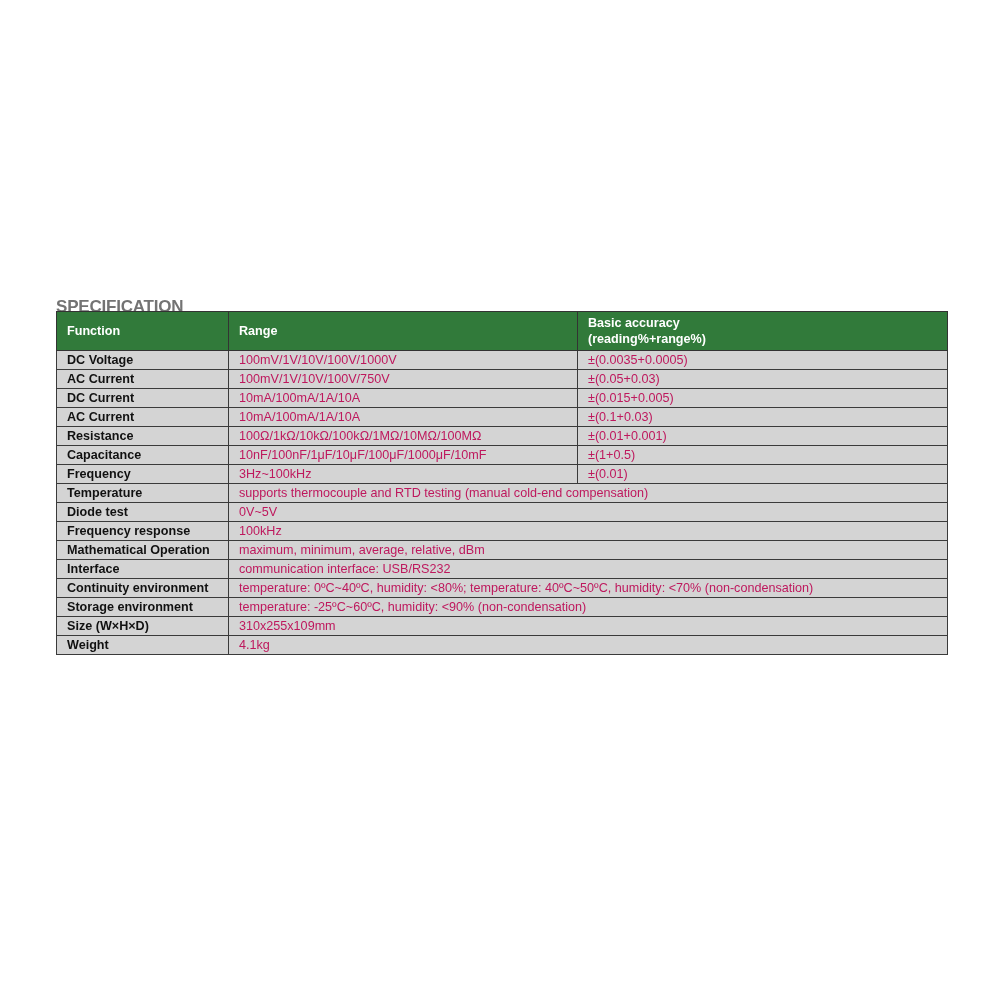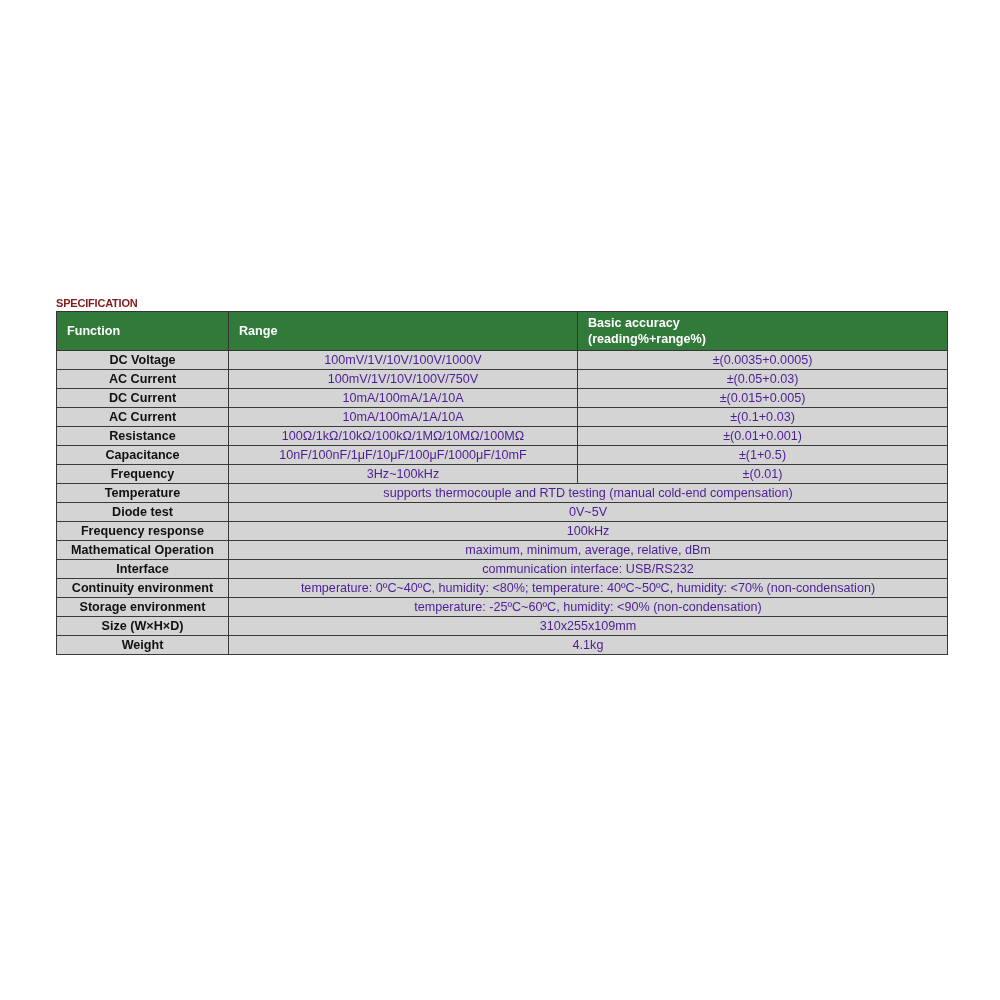--- a/index.html
+++ b/index.html
@@ -1,25 +1,25 @@
 <!DOCTYPE html>
 <html><head>
 <meta charset="utf-8">
 <style>
   html, body { margin: 0; padding: 0; background: #ffffff; }
   body { width: 1000px; height: 1000px; position: relative; overflow: hidden; font-family: "Liberation Sans", sans-serif; color: #1a1a1a; }
-  .title { position: absolute; left: 56px; top: 297px; font-size: 11px; font-weight: bold; color: #7f1d1d; letter-spacing: -0.2px; }
+  .title { position: absolute; left: 56px; top: 297px; font-size: 17px; font-weight: bold; color: #737373; letter-spacing: -0.2px; }
   table.spec { position: absolute; left: 56px; top: 311px; width: 891px; border-collapse: collapse; table-layout: fixed; font-size: 12.6px; }
   table.spec col.c1 { width: 172px; }
   table.spec col.c2 { width: 349px; }
   table.spec col.c3 { width: 370px; }
   table.spec th { background: #317a3a; color: #ffffff; font-weight: bold; text-align: left; vertical-align: middle; padding: 2px 10px; height: 34px; border: 1.5px solid #333; line-height: 16px; }
   table.spec td { background: #d4d4d4; border: 1.5px solid #3a3a3a; padding: 0 10px; height: 18px; line-height: 18px; white-space: nowrap; overflow: hidden; }
-  table.spec td.fn { font-weight: bold; color: #111; text-align: center; }
-  table.spec td.val { color: #4c1d95; text-align: center; }
+  table.spec td.fn { font-weight: bold; color: #111; }
+  table.spec td.val { color: #be185d; }
 </style>
 </head>
 <body>
 
 <div class="title">SPECIFICATION</div>
 
 <table class="spec">
   <colgroup>
       <col class="c1">
       <col class="c2">

